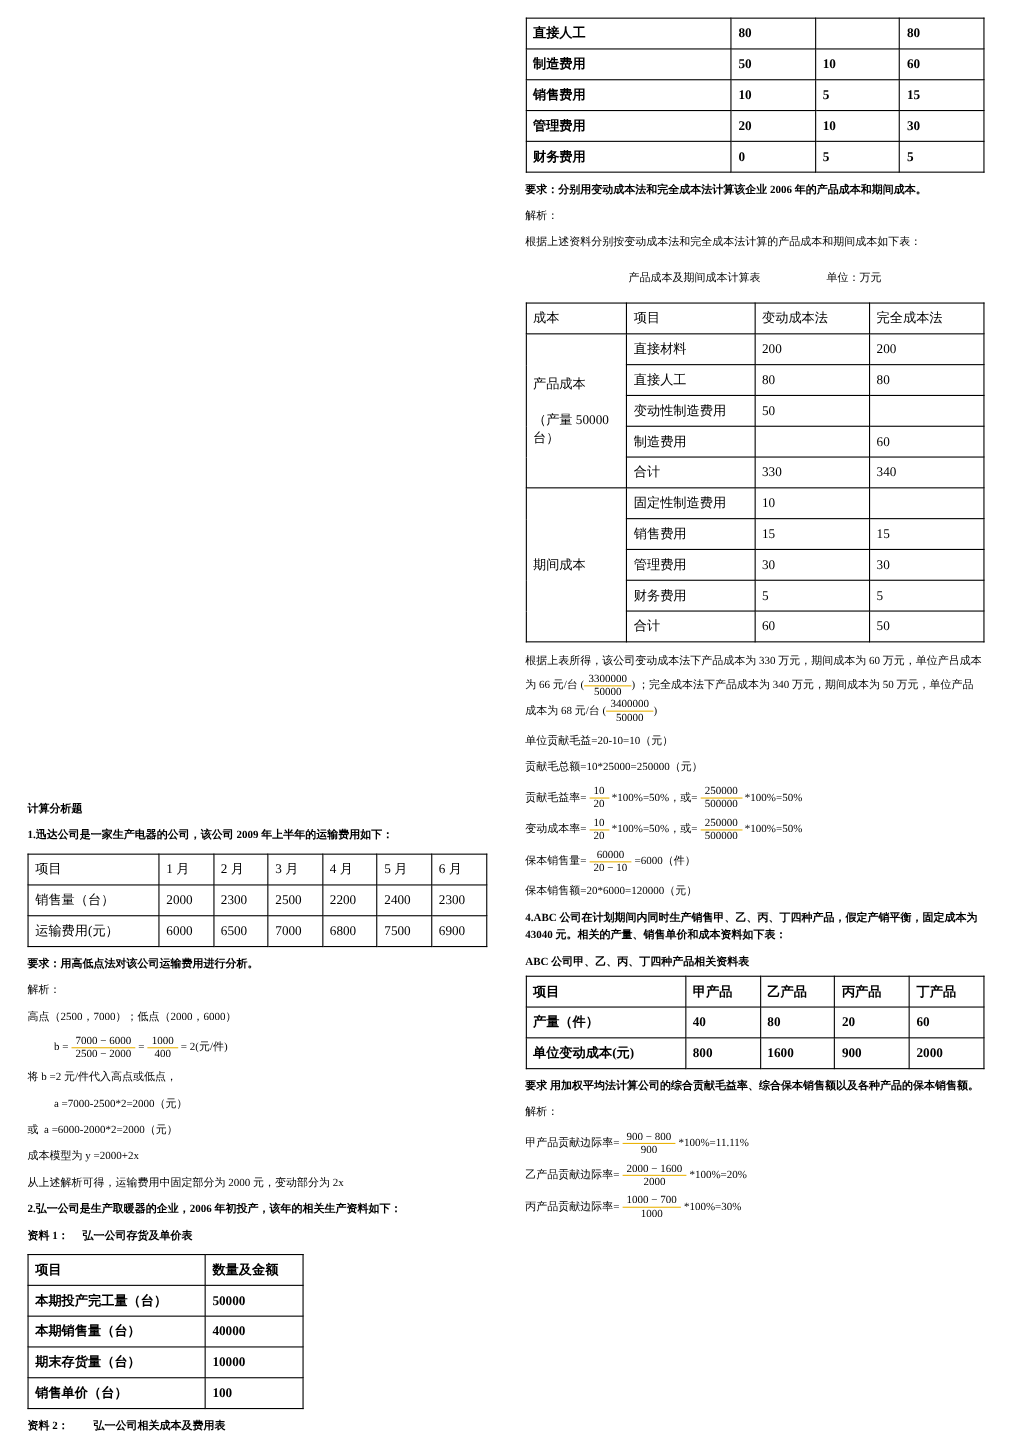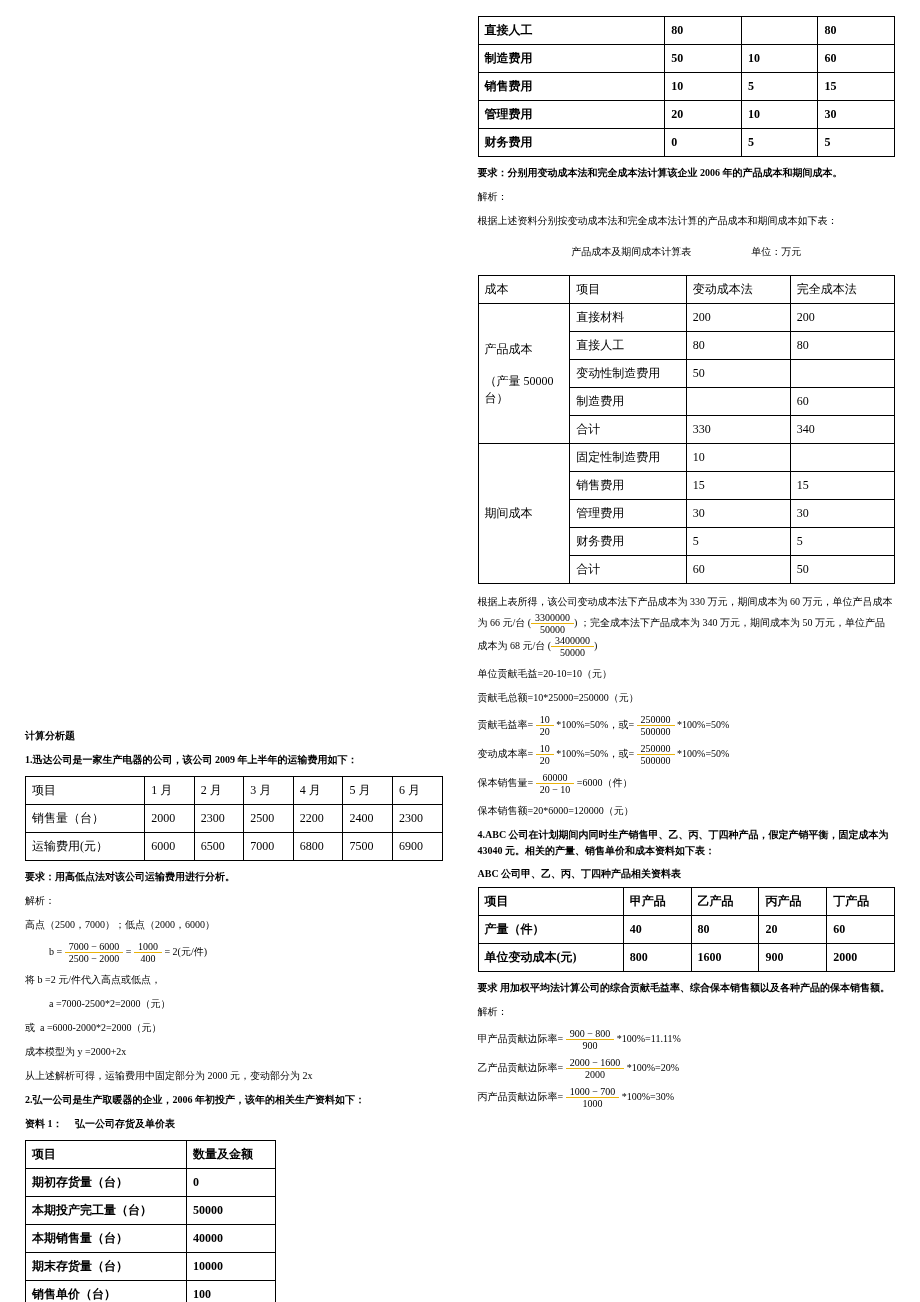--- a/index.html
+++ b/index.html
@@ -106,24 +106,20 @@
     <span>弘一公司存货及单价表</span>
   </div>
 
   <table class="half-table">
     <tbody>
         <tr>
           <td class="bold">项目</td>
           <td class="bold">数量及金额</td>
         </tr>
     <tr>
-          <td class="bold">期初存货量（台）</td>
-          <td class="bold">0</td>
-        </tr>
-    <tr>
           <td class="bold">本期投产完工量（台）</td>
           <td class="bold">50000</td>
         </tr>
     <tr>
           <td class="bold">本期销售量（台）</td>
           <td class="bold">40000</td>
         </tr>
     <tr>
           <td class="bold">期末存货量（台）</td>
           <td class="bold">10000</td>

